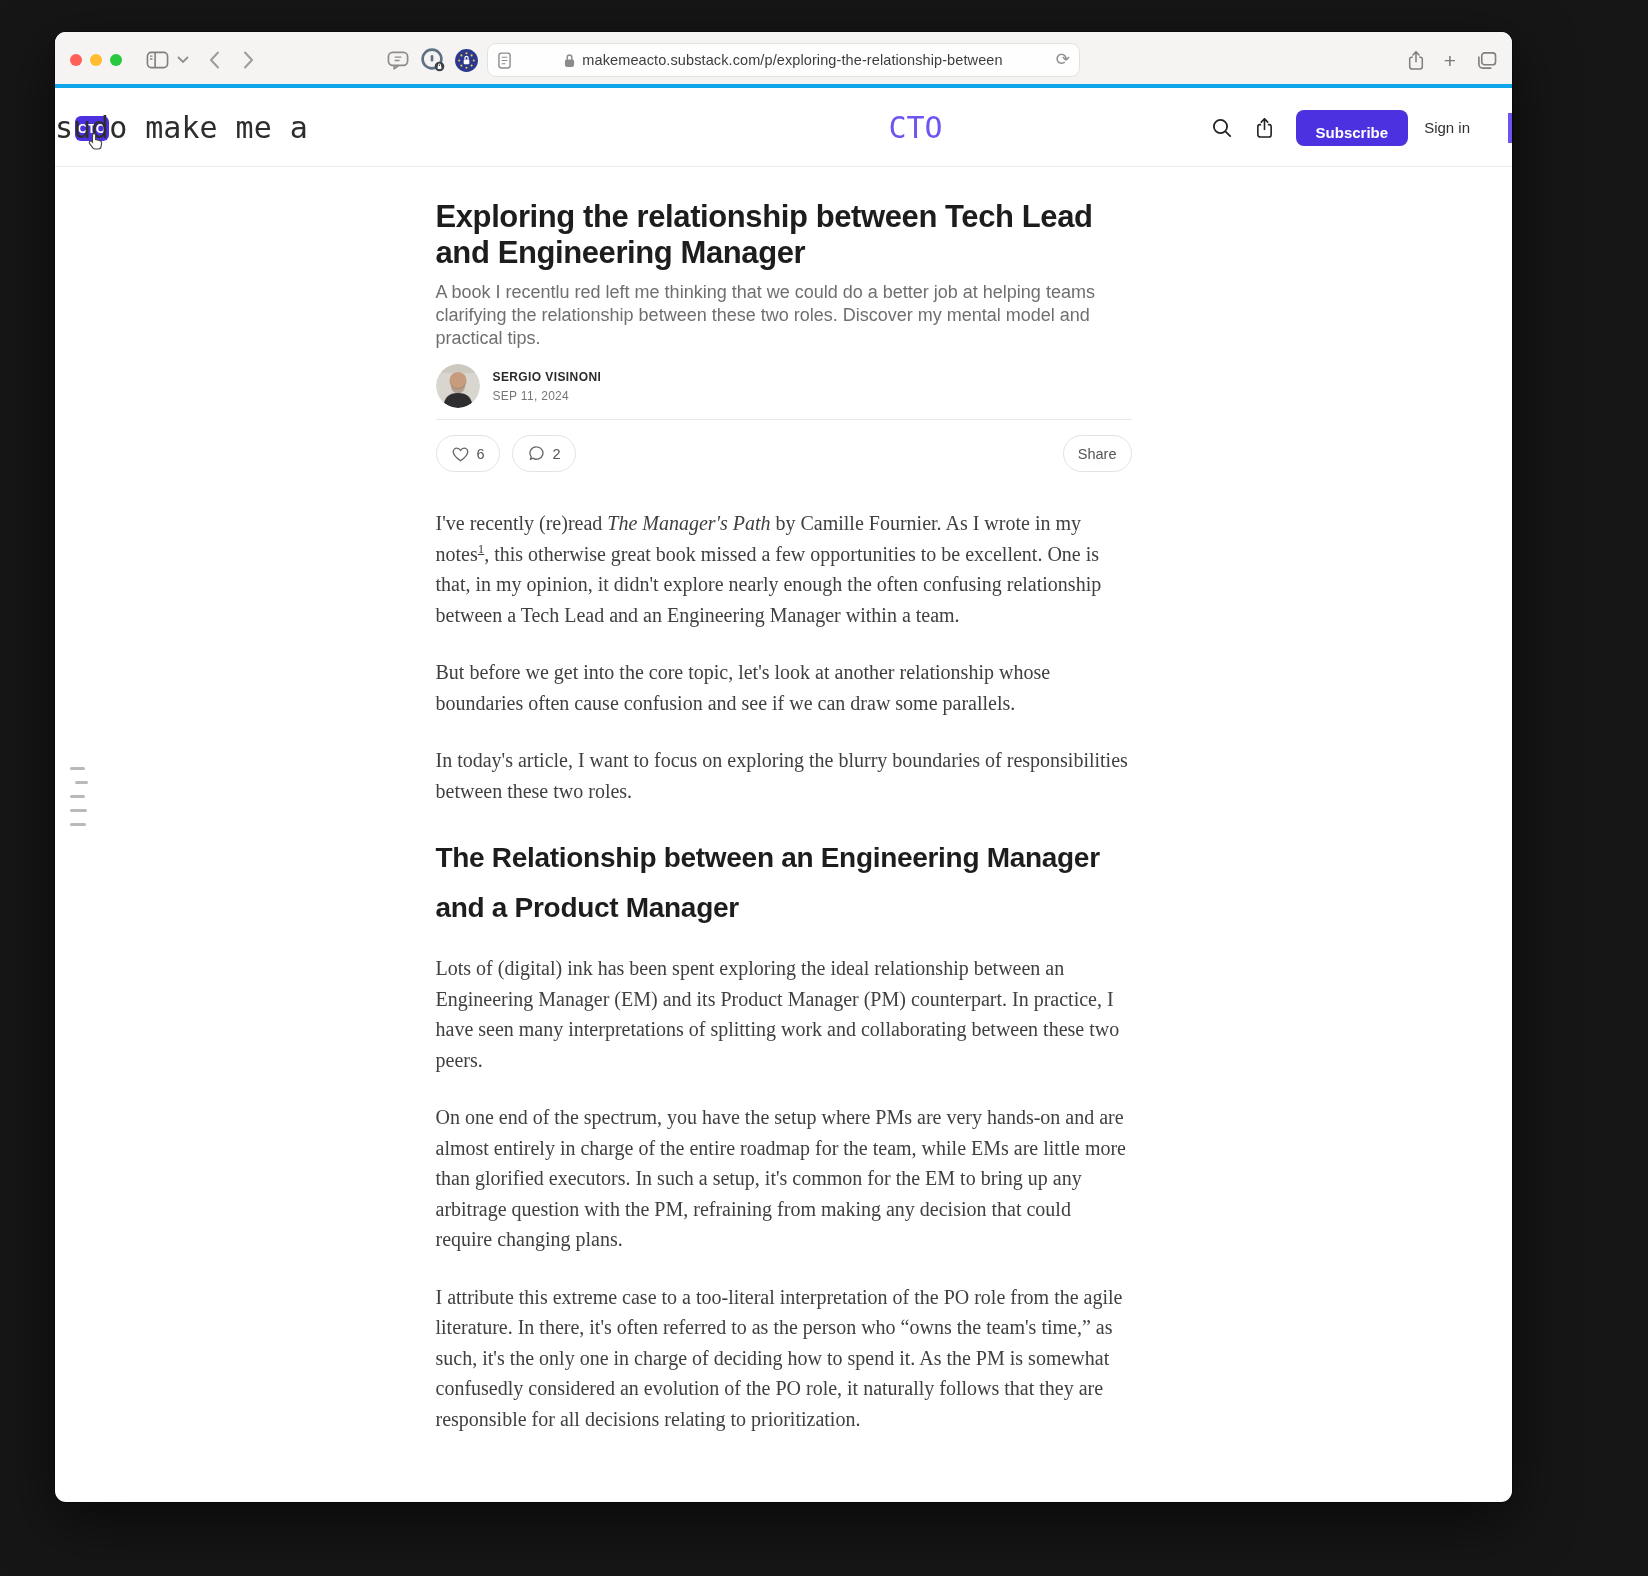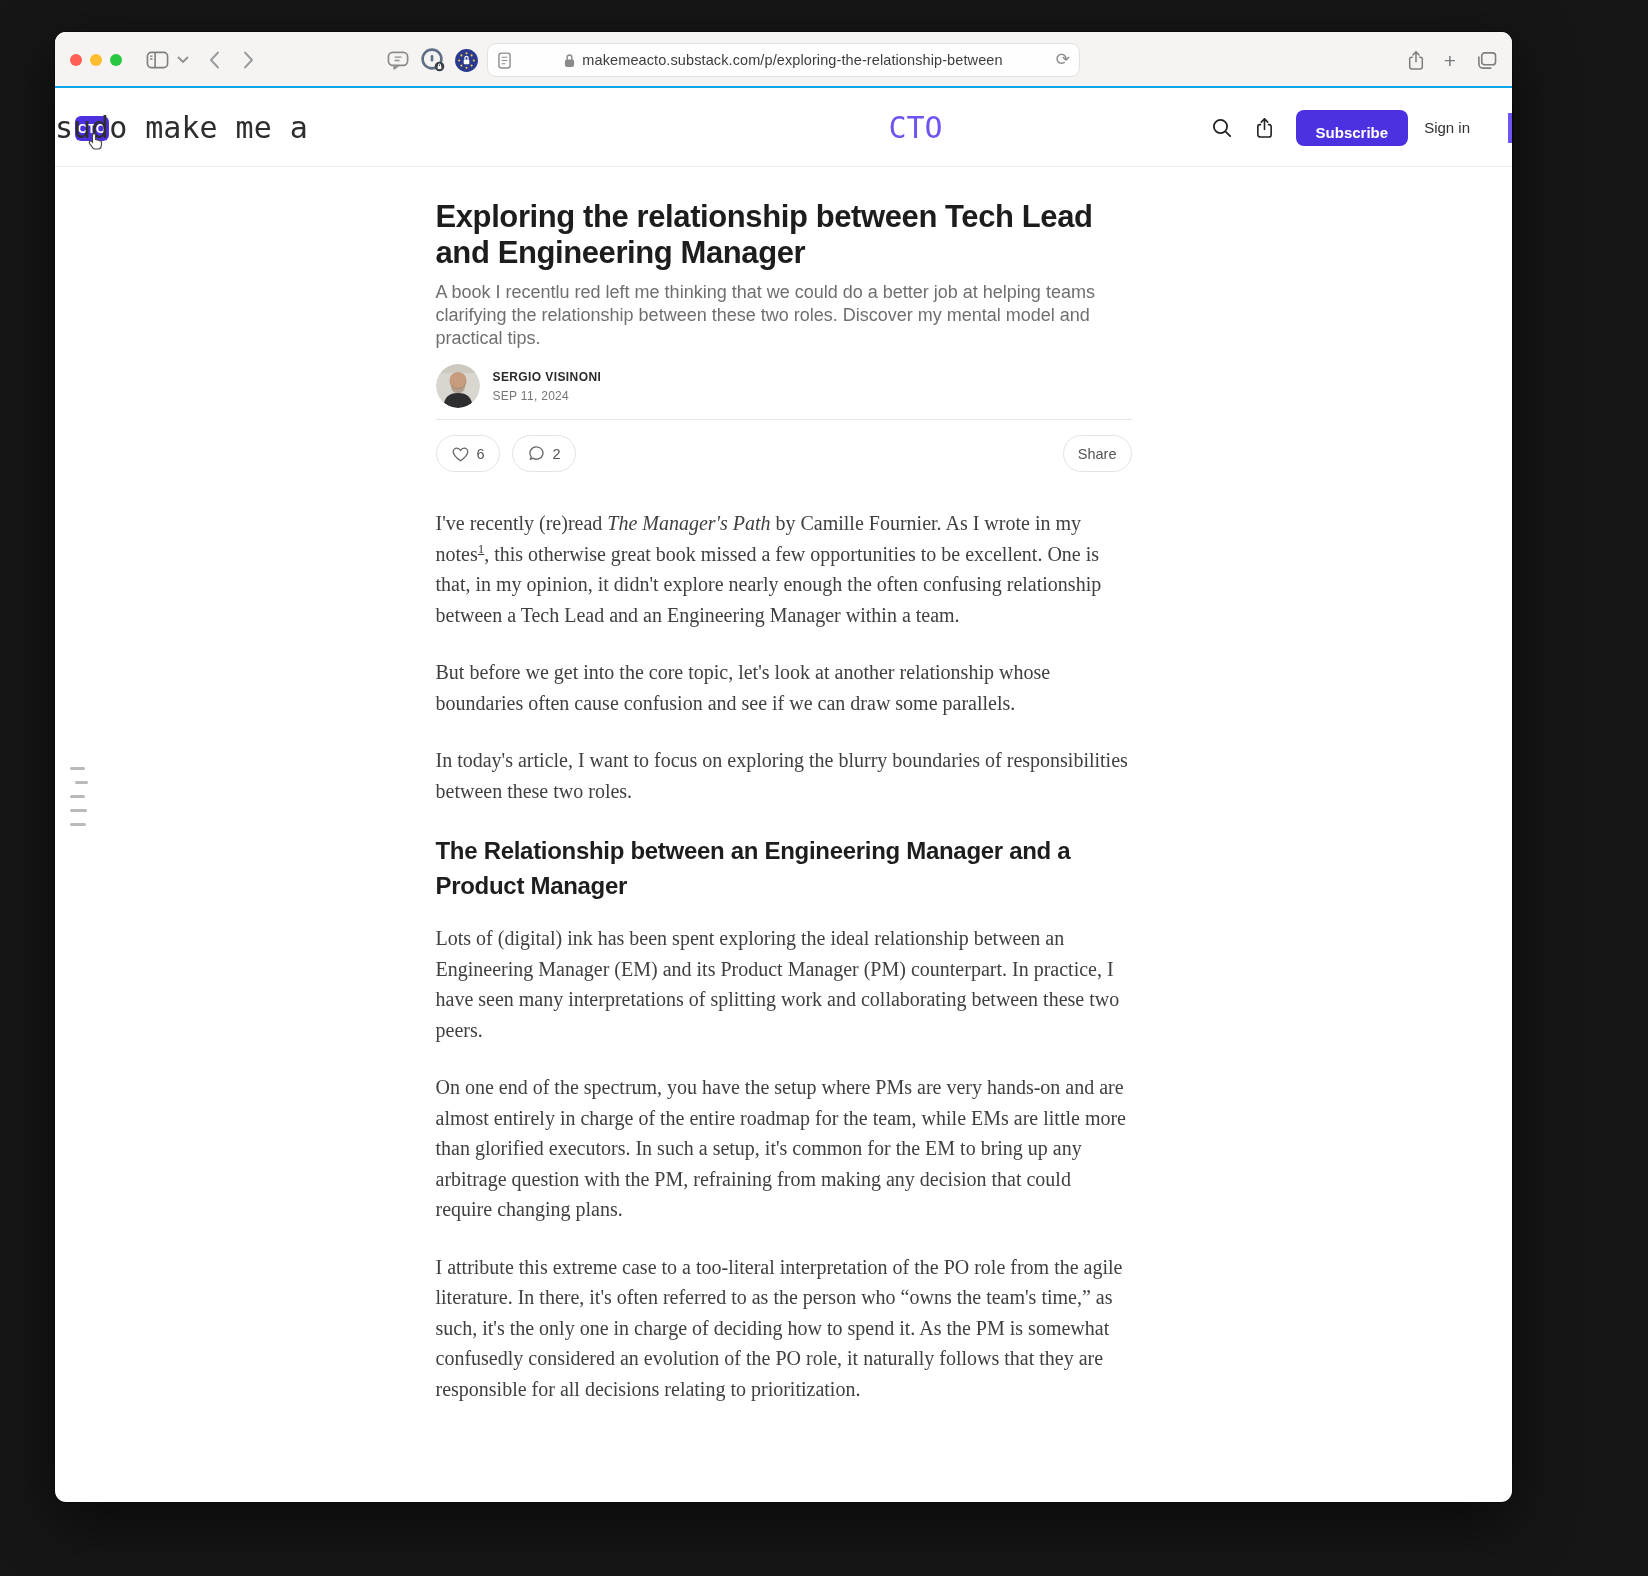--- a/index.html
+++ b/index.html
@@ -13,21 +13,21 @@
   }
   .window{
     position:absolute; left:55px; top:32px; width:1457px; height:1470px;
     background:#ffffff; border-radius:11px; overflow:hidden;
     box-shadow:0 18px 60px rgba(0,0,0,.6), 0 0 0 1px rgba(0,0,0,.35);
   }
 
   
   .toolbar{
     position:relative; height:56px; background:#f5f4f2;
-    border-bottom:2px solid #0ea5e9;
+    border-bottom:4px solid #0ea5e9;
   }
   .traffic{ position:absolute; top:22px; left:15px; display:flex; gap:8px; }
   .light{ width:12px; height:12px; border-radius:50%; }
   .light.red{ background:#ff5f57; }
   .light.yellow{ background:#febc2e; }
   .light.green{ background:#28c840; }
   .tb-icon{ position:absolute; top:0; height:56px; display:flex; align-items:center; justify-content:center; color:#7f7f7f; cursor:default; }
   .glyph-btn{ font-size:21px; color:#7b7b7b; line-height:1; }
 
   .url-field{
@@ -103,21 +103,21 @@
 
   .body-copy p{
     font-family:"Liberation Serif", serif; font-size:20px; line-height:30.5px;
     color:#404040; margin:27px 0 0;
   }
   .body-copy p.first{ margin-top:36px; }
   .body-copy .book{ font-style:italic; }
   .fn{ font-family:"Liberation Serif", serif; font-size:13px; vertical-align:super; line-height:0;
        color:#404040; text-decoration:underline; cursor:pointer; }
   .section-h{
-    margin:27px 0 0; font-size:24px; line-height:35px; font-weight:bold;
+    margin:27px 0 0; font-size:28px; line-height:50px; font-weight:bold;
     color:#1d1d1d; letter-spacing:-.3px; font-family:"Liberation Sans", sans-serif;
   }
   .body-copy p.after-h{ margin-top:20px; }
   .body-copy p.clipped{ margin-top:55px; }
 </style>
 </head>
 <body>
 
 <div class="window">
 

